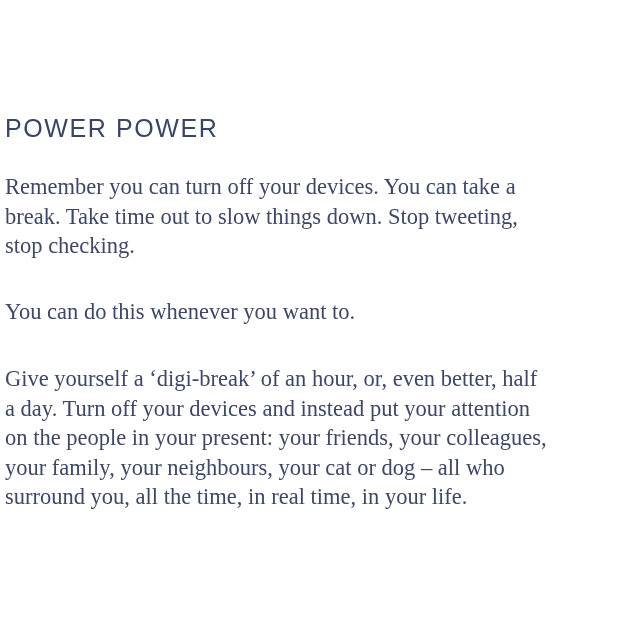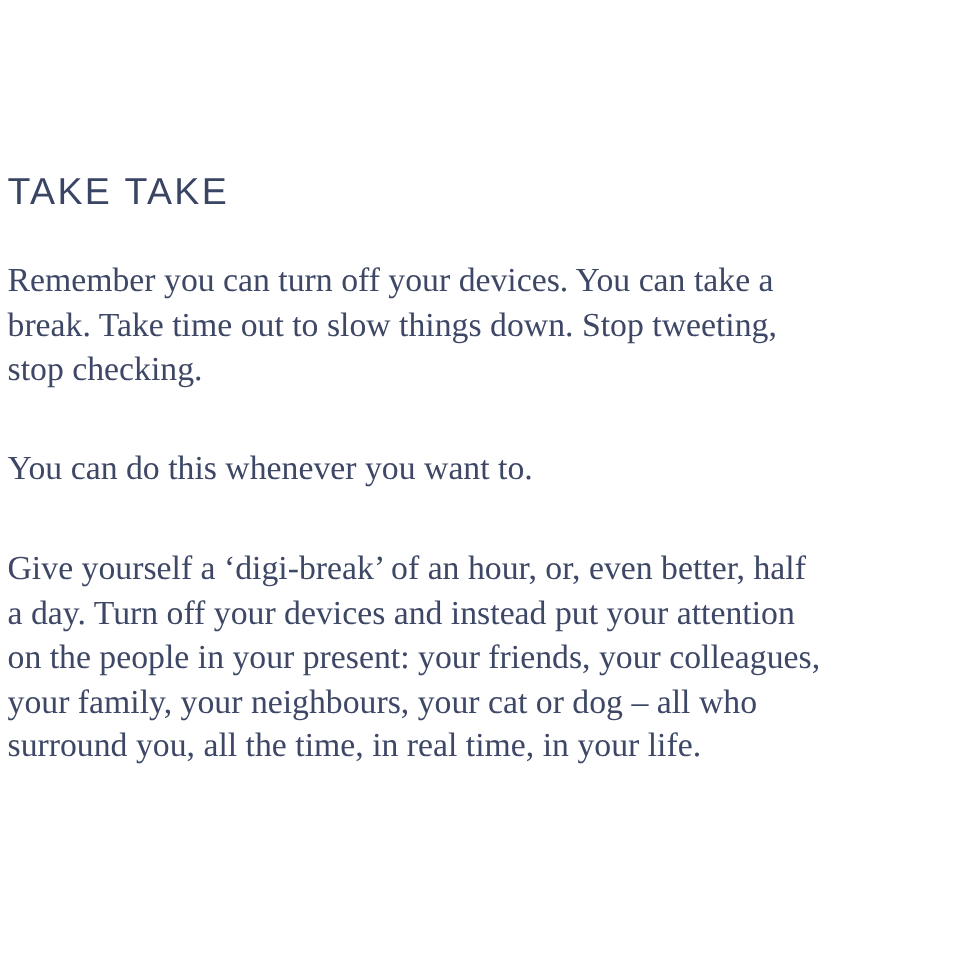--- a/index.html
+++ b/index.html
@@ -41,21 +41,21 @@
       display: block;
       white-space: nowrap;
     }
     #p1 { top: 172px; }
     #p2 { top: 297px; }
     #p3 { top: 364px; }
   </style>
 </head>
 <body>
 
-<h1 class="heading">TAKE TAKE</h1>
+<h1 class="heading">POWER POWER</h1>
 
 <div class="para" id="p1">
   <span class="line">Remember you can turn off your devices. You can take a</span>
   <span class="line">break. Take time out to slow things down. Stop tweeting,</span>
   <span class="line">stop checking.</span>
 </div>
 
 <div class="para" id="p2">
   <span class="line">You can do this whenever you want to.</span>
 </div>

